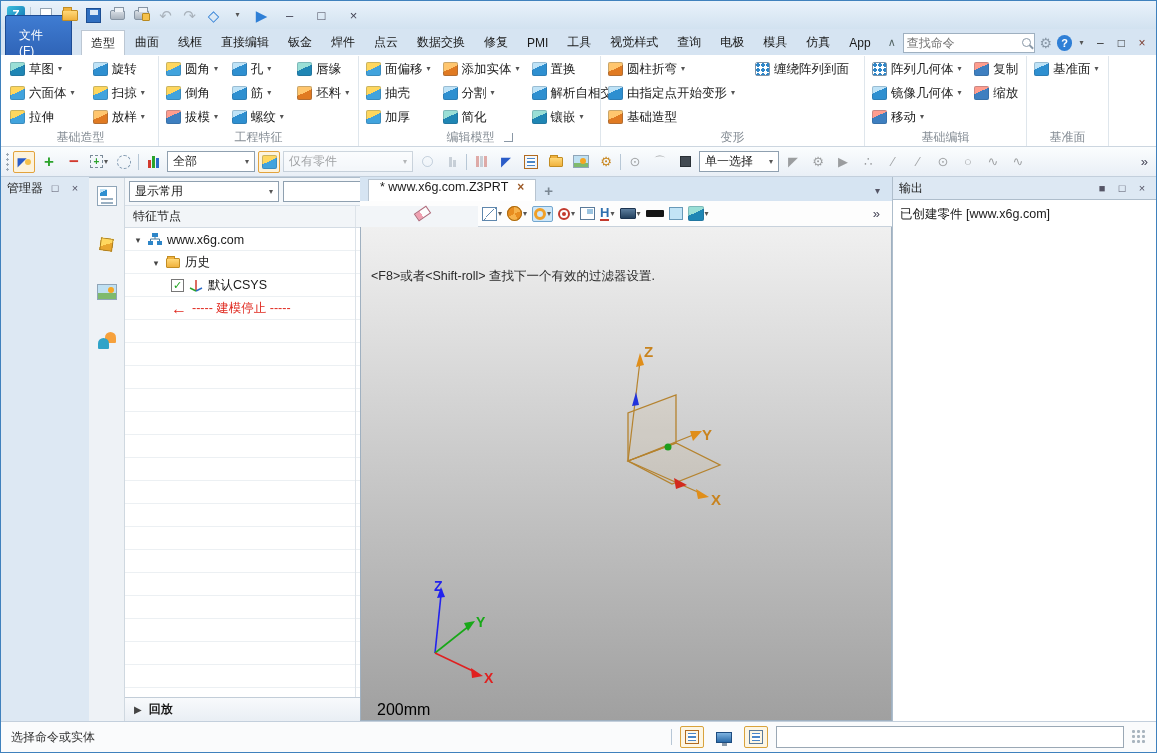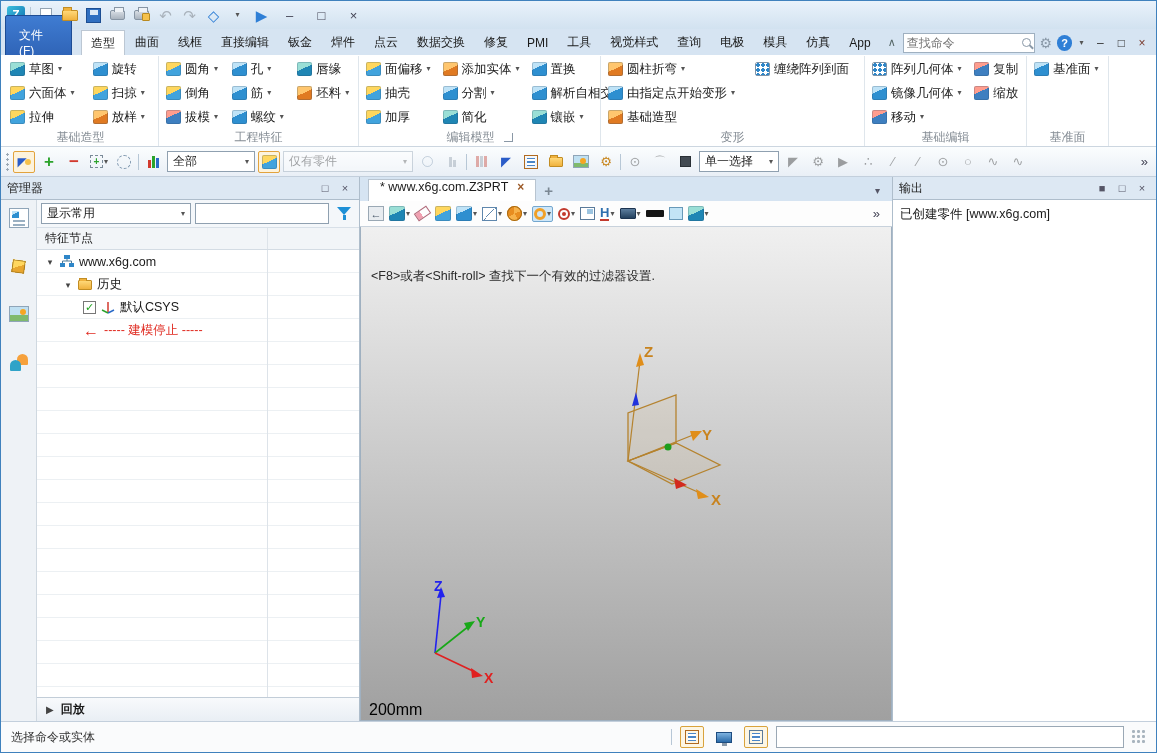--- a/index.html
+++ b/index.html
@@ -74,21 +74,21 @@
   .lasso{width:14px;height:14px;border:1.4px dashed #7e97ae;border-radius:50%}
   .fbars{display:inline-flex;gap:1px;align-items:flex-end}
   .fbars i{width:3px;display:block}
   .overflow{margin-left:auto;color:#445;font-size:13px;padding:0 4px}
   
   .main{flex:1;display:flex;min-height:0}
   .phead{height:22px;flex:none;display:flex;align-items:center;gap:4px;padding:0 6px;color:#222}
   .pttl{flex:1;white-space:nowrap;overflow:hidden}
   .pbtn{width:16px;text-align:center;color:#556;font-size:11px}
   
-  .lpanel{width:359px;flex:none;display:flex;flex-direction:column;background:#dde8f3;border-right:1px solid #aebdcb}
+  .lpanel{width:359px;flex:none;display:flex;flex-direction:row;background:#dde8f3;border-right:1px solid #aebdcb}
   .lbody{flex:1;display:flex;min-height:0;border-top:1px solid #aebdcb;background:#fff}
   .lstrip{width:36px;flex:none;background:#eef2f6;border-right:1px solid #cfd8e0;display:flex;
           flex-direction:column;align-items:center;padding-top:6px;gap:24px}
   .stripico{width:26px;height:24px;display:flex;align-items:center;justify-content:center}
   .mgrbox{width:20px;height:20px;border:1px solid #8fa5b8;background:#fff;position:relative}
   .mgrbox i{position:absolute;left:2px;top:2px;width:7px;height:7px;background:linear-gradient(155deg,#bfe3f7 0 38%,#2e8fd0 38%)}
   .mgrbox b{position:absolute;left:3px;right:3px;height:2px;background:#9ab0c2}
   .cubeY{width:13px;height:13px;background:linear-gradient(155deg,#ffd75e 0 50%,#e8a62e 50%);box-shadow:inset 0 0 0 1px #a87d20;transform:rotate(8deg)}
   .imgico{width:20px;height:16px;border:1px solid #8fa5b8;background:linear-gradient(#bfe0f2 0 60%,#7fba6d 60%);position:relative}
   .imgico:after{content:"";position:absolute;right:2px;top:2px;width:6px;height:6px;border-radius:50%;background:#f6a623}
@@ -140,21 +140,21 @@
   .targ{width:12px;height:12px;border-radius:50%;border:2px solid #c23a2e;position:relative}
   .targ:after{content:"";position:absolute;left:2px;top:2px;width:4px;height:4px;border-radius:50%;background:#c23a2e}
   .pane{width:15px;height:13px;border:1px solid #5a7a9a;background:#fff;position:relative}
   .pane:after{content:"";position:absolute;right:1px;top:1px;width:6px;height:5px;background:#9cc4e0}
   .hdim{color:#2e6fae;font-weight:bold;font-size:13px;border-bottom:2px solid #c23a2e;line-height:1}
   .mon{width:16px;height:11px;background:linear-gradient(#5d7e9e,#24415e);border:1px solid #1d3document;border:1px solid #1d3450;border-radius:1px}
   .blackbar{width:18px;height:7px;background:#151515;border-radius:1px}
   .bluesq{width:14px;height:13px;background:#c2e4f6;border:1px solid #6899b8}
   .canvas{flex:1;position:relative;background:linear-gradient(#f0f0f0,#a0a0a0);border:1px solid #9fb0c0;border-top:0;overflow:hidden;min-height:0}
   .hints{position:absolute;left:10px;top:4px;color:#2a2a2a;font-size:12.5px;line-height:18px;white-space:pre}
-  .scale{position:absolute;left:8px;bottom:1px;font-size:16px;color:#000}
+  .scale{position:absolute;left:16px;bottom:1px;font-size:16px;color:#000}
   .csys{position:absolute;left:237px;top:116px}
   .triad{position:absolute;left:56px;top:352px}
   
   .rpanel{width:264px;flex:none;display:flex;flex-direction:column;background:#dde8f3;border-left:1px solid #aebdcb}
   .rcontent{flex:1;background:#fff;border-top:1px solid #aebdcb;padding:5px 7px;font-size:12.5px;line-height:19px}
   
   .statusbar{height:31px;flex:none;background:#fafbfc;border-top:1px solid #c3cfdc;display:flex;align-items:center;gap:8px;padding:0 10px}
   .smsg{color:#333}
   .sspace{flex:1}
   .sbico{width:24px;height:22px;display:inline-flex;align-items:center;justify-content:center;border:1px solid transparent;border-radius:2px}

